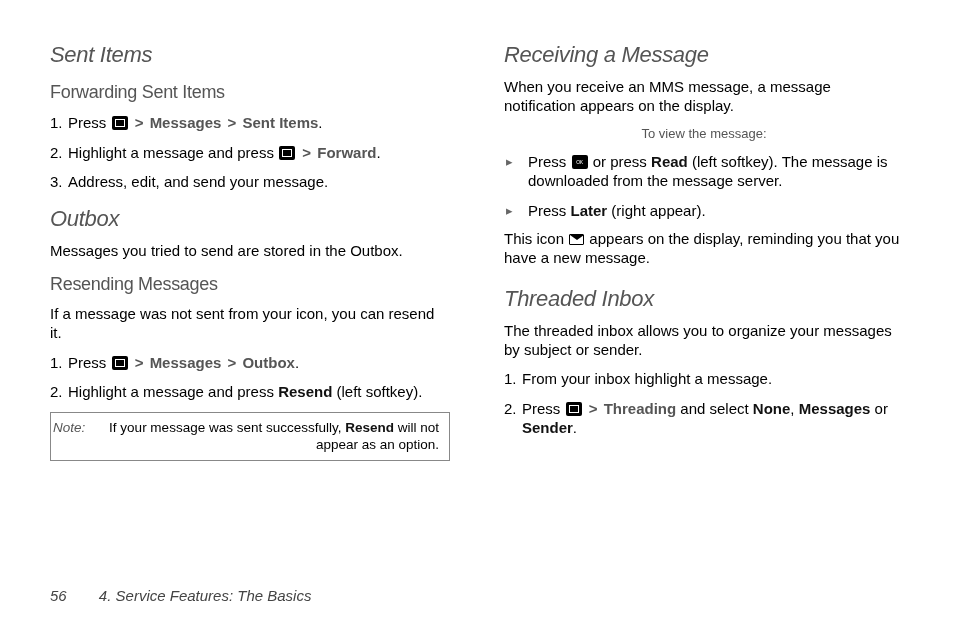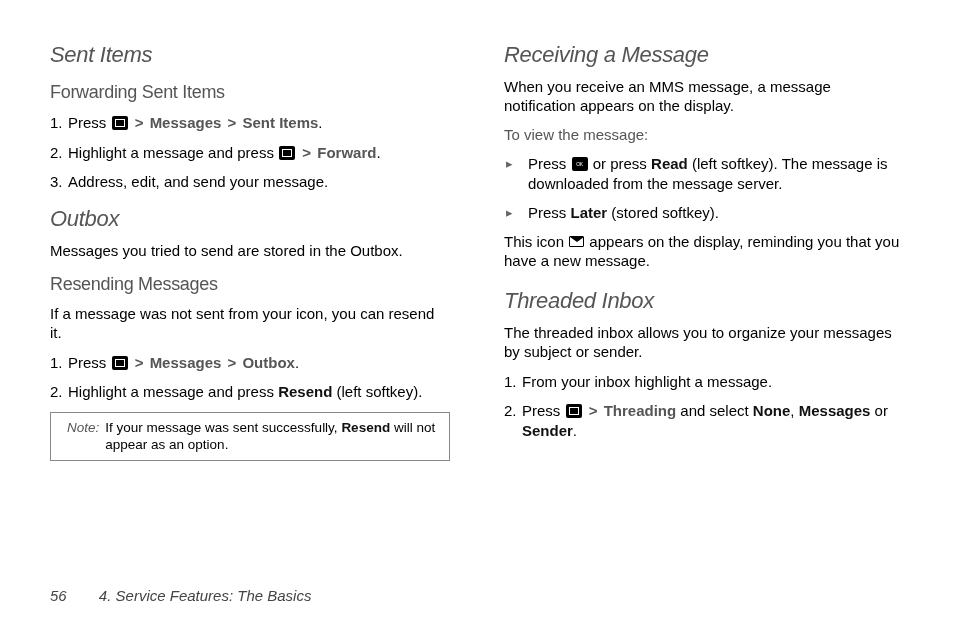--- a/index.html
+++ b/index.html
@@ -42,24 +42,25 @@
       letter-spacing: -0.3px;
       font-family: Arial, Helvetica, sans-serif;
     }
     p.body {
       font-size: 15px;
       line-height: 1.25;
       margin-bottom: 10px;
       color: #000;
     }
     p.lead {
-      font-size: 15px;
+      font-size: 13px;
       line-height: 1.25;
       margin-bottom: 10px;
       color: #555;
+      text-align: center;
     }
     ol.steps {
       list-style: none;
       padding-left: 18px;
       margin-bottom: 10px;
     }
     ol.steps li {
       font-size: 15px;
       line-height: 1.3;
       margin-bottom: 10px;
@@ -150,34 +151,35 @@
       top: 0;
       left: 0;
       width: 0;
       height: 0;
       border-left: 7.5px solid transparent;
       border-right: 7.5px solid transparent;
       border-top: 5px solid #000;
     }
     .note-box {
       border: 1px solid #888;
-      padding: 6px 10px 6px 16px;
+      padding: 6px 10px 6px 2px;
       font-size: 13.5px;
       line-height: 1.3;
       margin-top: 6px;
       display: flex;
       gap: 6px;
     }
     .note-box .note-label {
       font-style: italic;
       color: #555;
       flex-shrink: 0;
     }
     .note-box .note-text {
       color: #000;
+      text-align: right;
     }
     .footer {
       position: absolute;
       bottom: 32px;
       left: 50px;
       font-size: 15px;
       font-style: italic;
       color: #444;
     }
     .footer .page-num {
@@ -252,21 +254,21 @@
 
     <p class="lead">To view the message:</p>
     <ul class="arrows">
       <li>
         <span>Press </span><span class="key-icon ok"></span><span> or press </span><span class="bold-black">Read</span><span> (left softkey). The message is downloaded from the message server.</span>
       </li>
     </ul>
 
     <ul class="arrows">
       <li>
-        <span>Press </span><span class="bold-black">Later</span><span> (stored softkey).</span>
+        <span>Press </span><span class="bold-black">Later</span><span> (right appear).</span>
       </li>
     </ul>
 
     <p class="body">
       <span>This icon </span><span class="env-icon"></span><span> appears on the display, reminding you that you have a new message.</span>
     </p>
 
     <h2 class="section" style="margin-top:18px">Threaded Inbox</h2>
     <p class="body">The threaded inbox allows you to organize your messages by subject or sender.</p>
 

